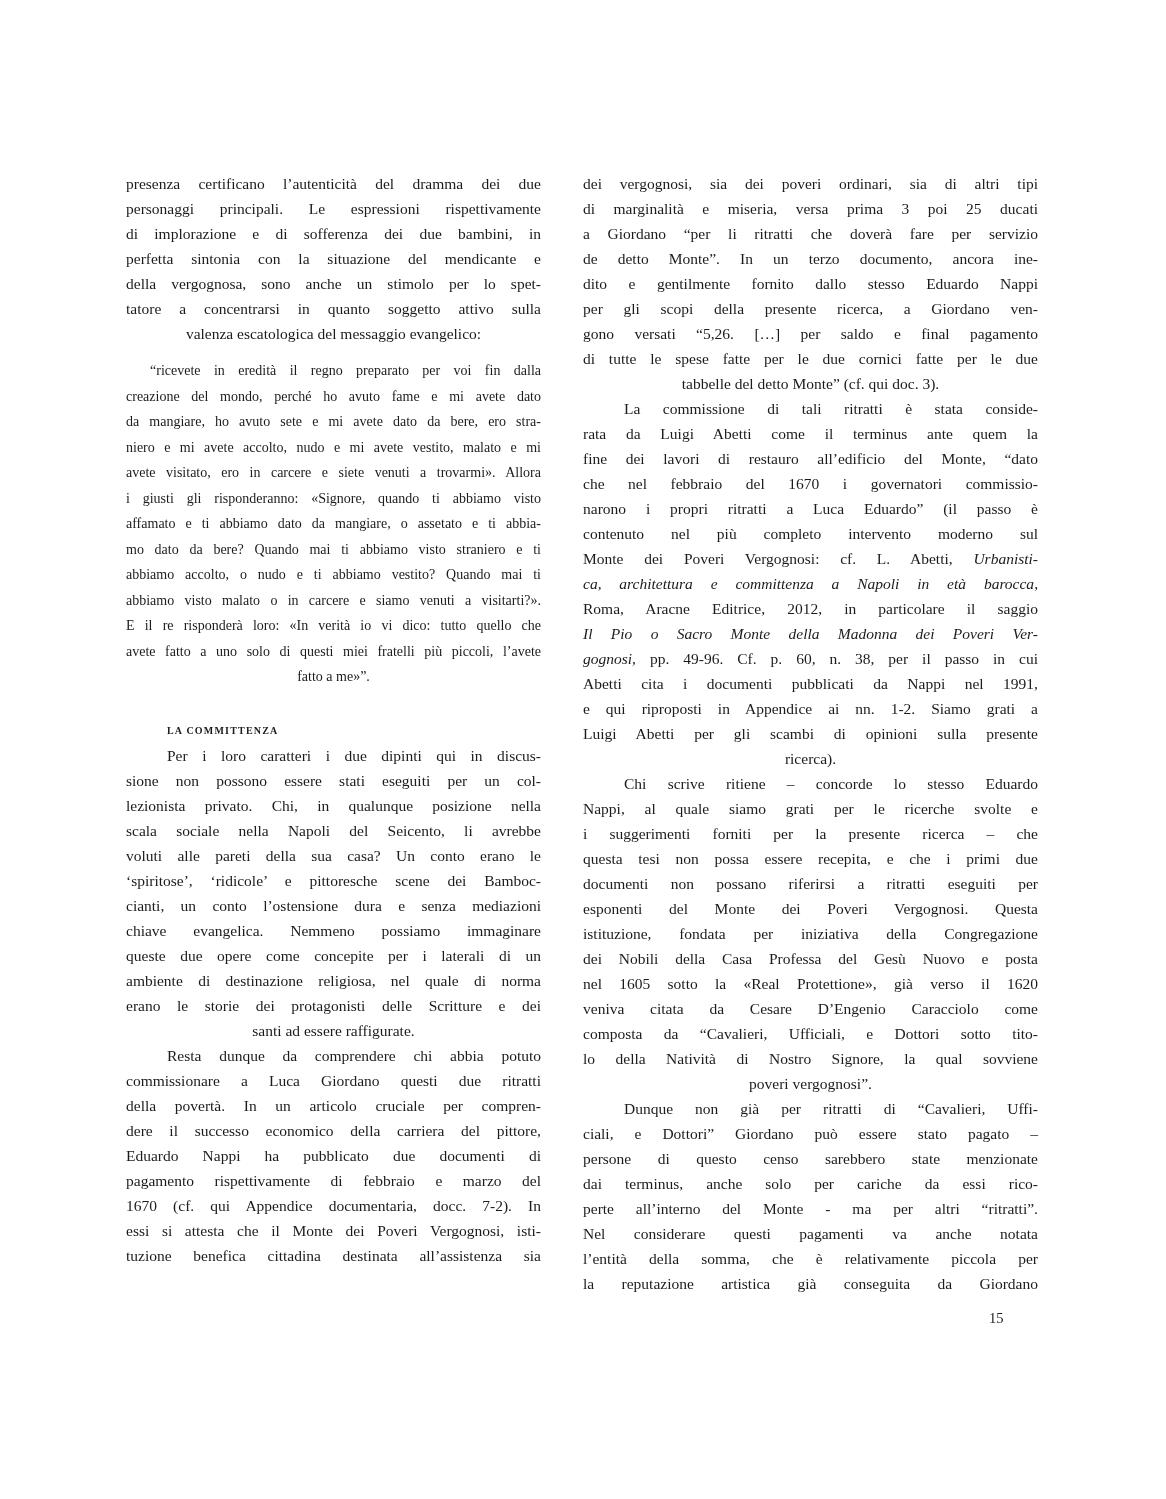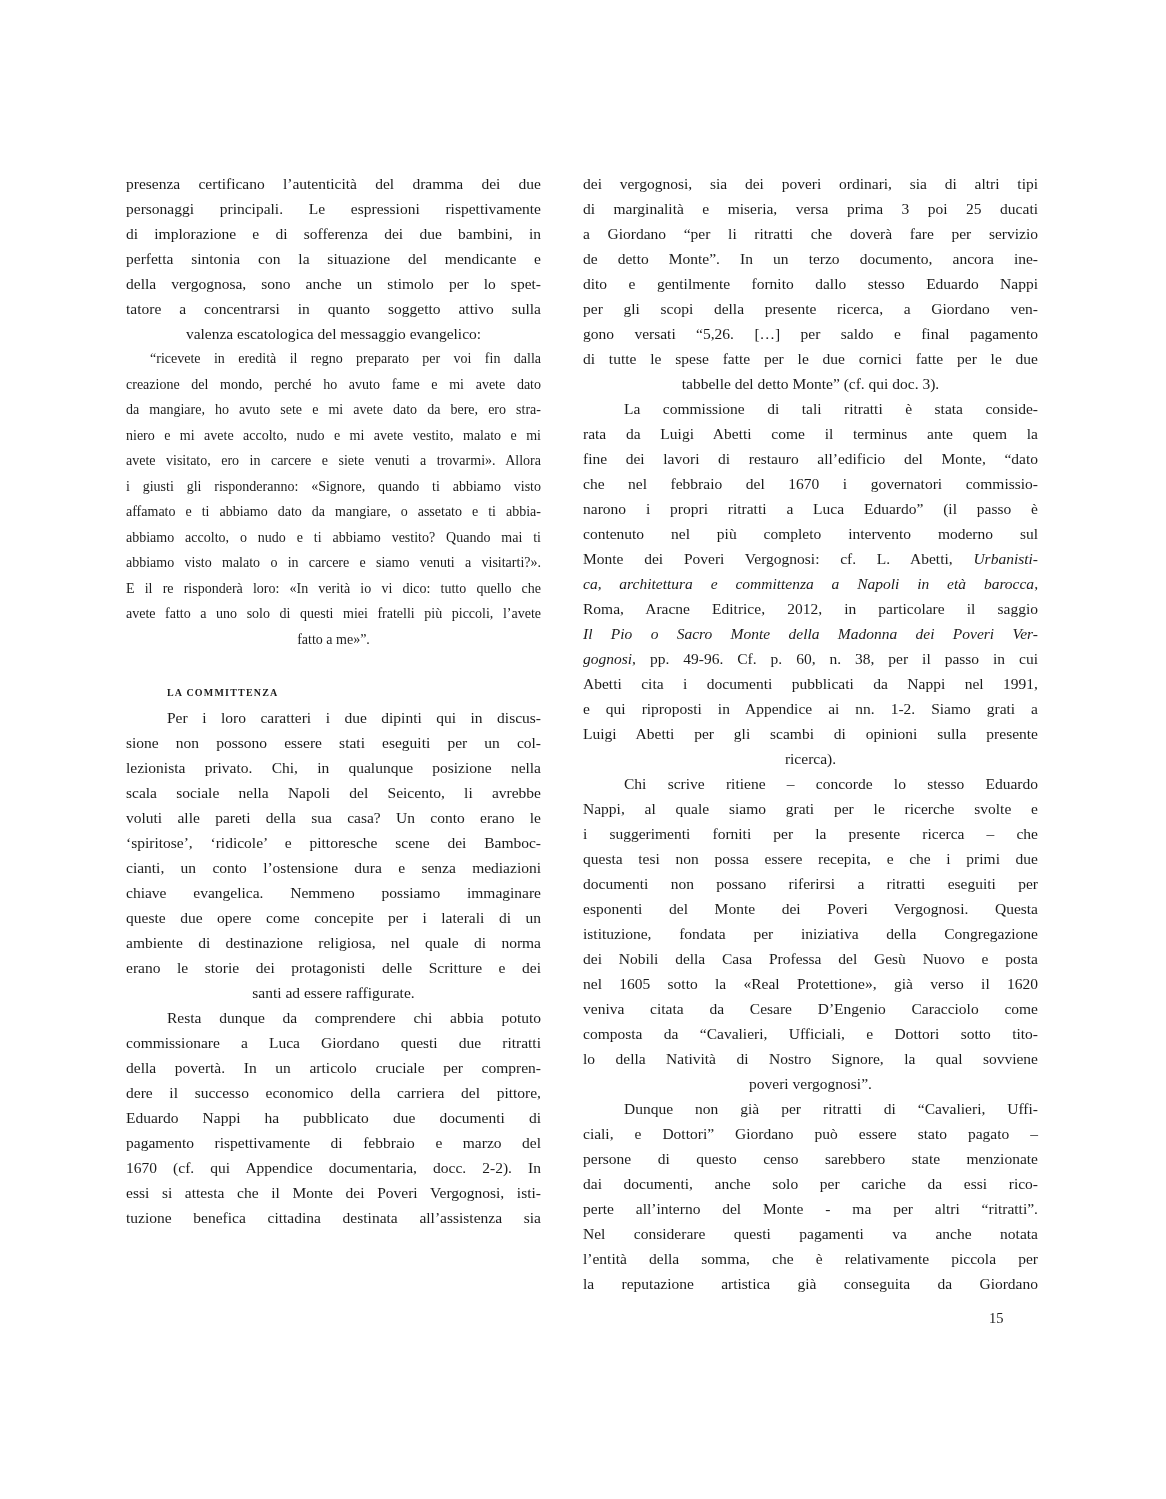--- a/index.html
+++ b/index.html
@@ -27,21 +27,21 @@
     line-height: 25px;
     text-align: justify;
     text-align-last: justify;
     text-justify: inter-word;
   }
   .line.no-j {
     text-align: center;
     text-align-last: auto;
   }
   .line.first-indent { padding-left: 41px; }
-  .quote-block { margin-top: 0; }
+  .quote-block { margin-top: 12px; }
   .quote-block .line { font-size: 14px; line-height: 25.5px; }
   .quote-block .line.first-indent { padding-left: 24px; }
   .section-heading {
     font-size: 10px;
     font-weight: bold;
     letter-spacing: 1.2px;
     line-height: 25px;
     padding-left: 41px;
     margin-top: 28px;
     text-transform: uppercase;
@@ -71,20 +71,21 @@
           <div class="line no-j">valenza escatologica del messaggio evangelico:</div>
         </div>
         <div class="block quote-block">
           <div class="line first-indent">“ricevete in eredità il regno preparato per voi fin dalla</div>
           <div class="line">creazione del mondo, perché ho avuto fame e mi avete dato</div>
           <div class="line">da mangiare, ho avuto sete e mi avete dato da bere, ero stra-</div>
           <div class="line">niero e mi avete accolto, nudo e mi avete vestito, malato e mi</div>
           <div class="line">avete visitato, ero in carcere e siete venuti a trovarmi». Allora</div>
           <div class="line">i giusti gli risponderanno: «Signore, quando ti abbiamo visto</div>
           <div class="line">affamato e ti abbiamo dato da mangiare, o assetato e ti abbia-</div>
+          <div class="line">mo dato da bere? Quando mai ti abbiamo visto straniero e ti</div>
           <div class="line">abbiamo accolto, o nudo e ti abbiamo vestito? Quando mai ti</div>
           <div class="line">abbiamo visto malato o in carcere e siamo venuti a visitarti?».</div>
           <div class="line">E il re risponderà loro: «In verità io vi dico: tutto quello che</div>
           <div class="line">avete fatto a uno solo di questi miei fratelli più piccoli, l’avete</div>
           <div class="line no-j">fatto a me»”.</div>
         </div>
         <div class="section-heading block">LA COMMITTENZA</div>
         <div class="block para-block">
           <div class="line first-indent">Per i loro caratteri i due dipinti qui in discus-</div>
           <div class="line">sione non possono essere stati eseguiti per un col-</div>
@@ -99,21 +100,21 @@
           <div class="line">erano le storie dei protagonisti delle Scritture e dei</div>
           <div class="line no-j">santi ad essere raffigurate.</div>
         </div>
         <div class="block para-block">
           <div class="line first-indent">Resta dunque da comprendere chi abbia potuto</div>
           <div class="line">commissionare a Luca Giordano questi due ritratti</div>
           <div class="line">della povertà. In un articolo cruciale per compren-</div>
           <div class="line">dere il successo economico della carriera del pittore,</div>
           <div class="line">Eduardo Nappi ha pubblicato due documenti di</div>
           <div class="line">pagamento rispettivamente di febbraio e marzo del</div>
-          <div class="line">1670 (cf. qui Appendice documentaria, docc. 2-2). In</div>
+          <div class="line">1670 (cf. qui Appendice documentaria, docc. 7-2). In</div>
           <div class="line">essi si attesta che il Monte dei Poveri Vergognosi, isti-</div>
           <div class="line">tuzione benefica cittadina destinata all’assistenza sia</div>
         </div>
       </div>
     <div class="column col-right" id="col-right">
         <div class="block para-block">
           <div class="line">dei vergognosi, sia dei poveri ordinari, sia di altri tipi</div>
           <div class="line">di marginalità e miseria, versa prima 3 poi 25 ducati</div>
           <div class="line">a Giordano “per li ritratti che doverà fare per servizio</div>
           <div class="line">de detto Monte”. In un terzo documento, ancora ine-</div>
@@ -152,21 +153,21 @@
           <div class="line">nel 1605 sotto la «Real Protettione», già verso il 1620</div>
           <div class="line">veniva citata da Cesare D’Engenio Caracciolo come</div>
           <div class="line">composta da “Cavalieri, Ufficiali, e Dottori sotto tito-</div>
           <div class="line">lo della Natività di Nostro Signore, la qual sovviene</div>
           <div class="line no-j">poveri vergognosi”.</div>
         </div>
         <div class="block para-block">
           <div class="line first-indent">Dunque non già per ritratti di “Cavalieri, Uffi-</div>
           <div class="line">ciali, e Dottori” Giordano può essere stato pagato –</div>
           <div class="line">persone di questo censo sarebbero state menzionate</div>
-          <div class="line">dai documenti, anche solo per cariche da essi rico-</div>
+          <div class="line">dai terminus, anche solo per cariche da essi rico-</div>
           <div class="line">perte all’interno del Monte - ma per altri “ritratti”.</div>
           <div class="line">Nel considerare questi pagamenti va anche notata</div>
           <div class="line">l’entità della somma, che è relativamente piccola per</div>
           <div class="line">la reputazione artistica già conseguita da Giordano</div>
         </div>
       </div>
   </div>
   <div class="page-number">15</div>
 </div>
 

